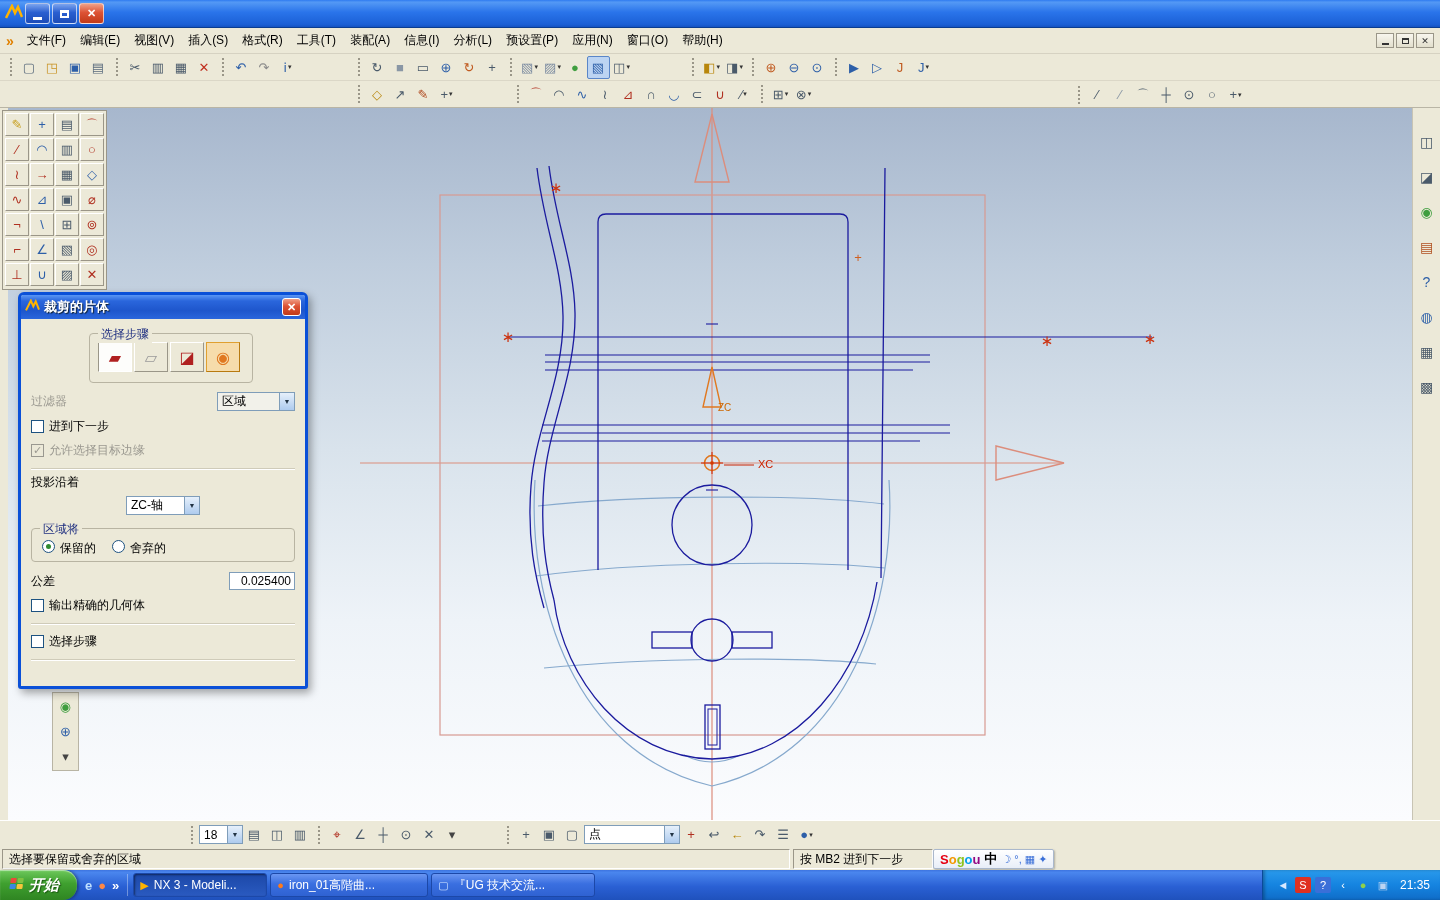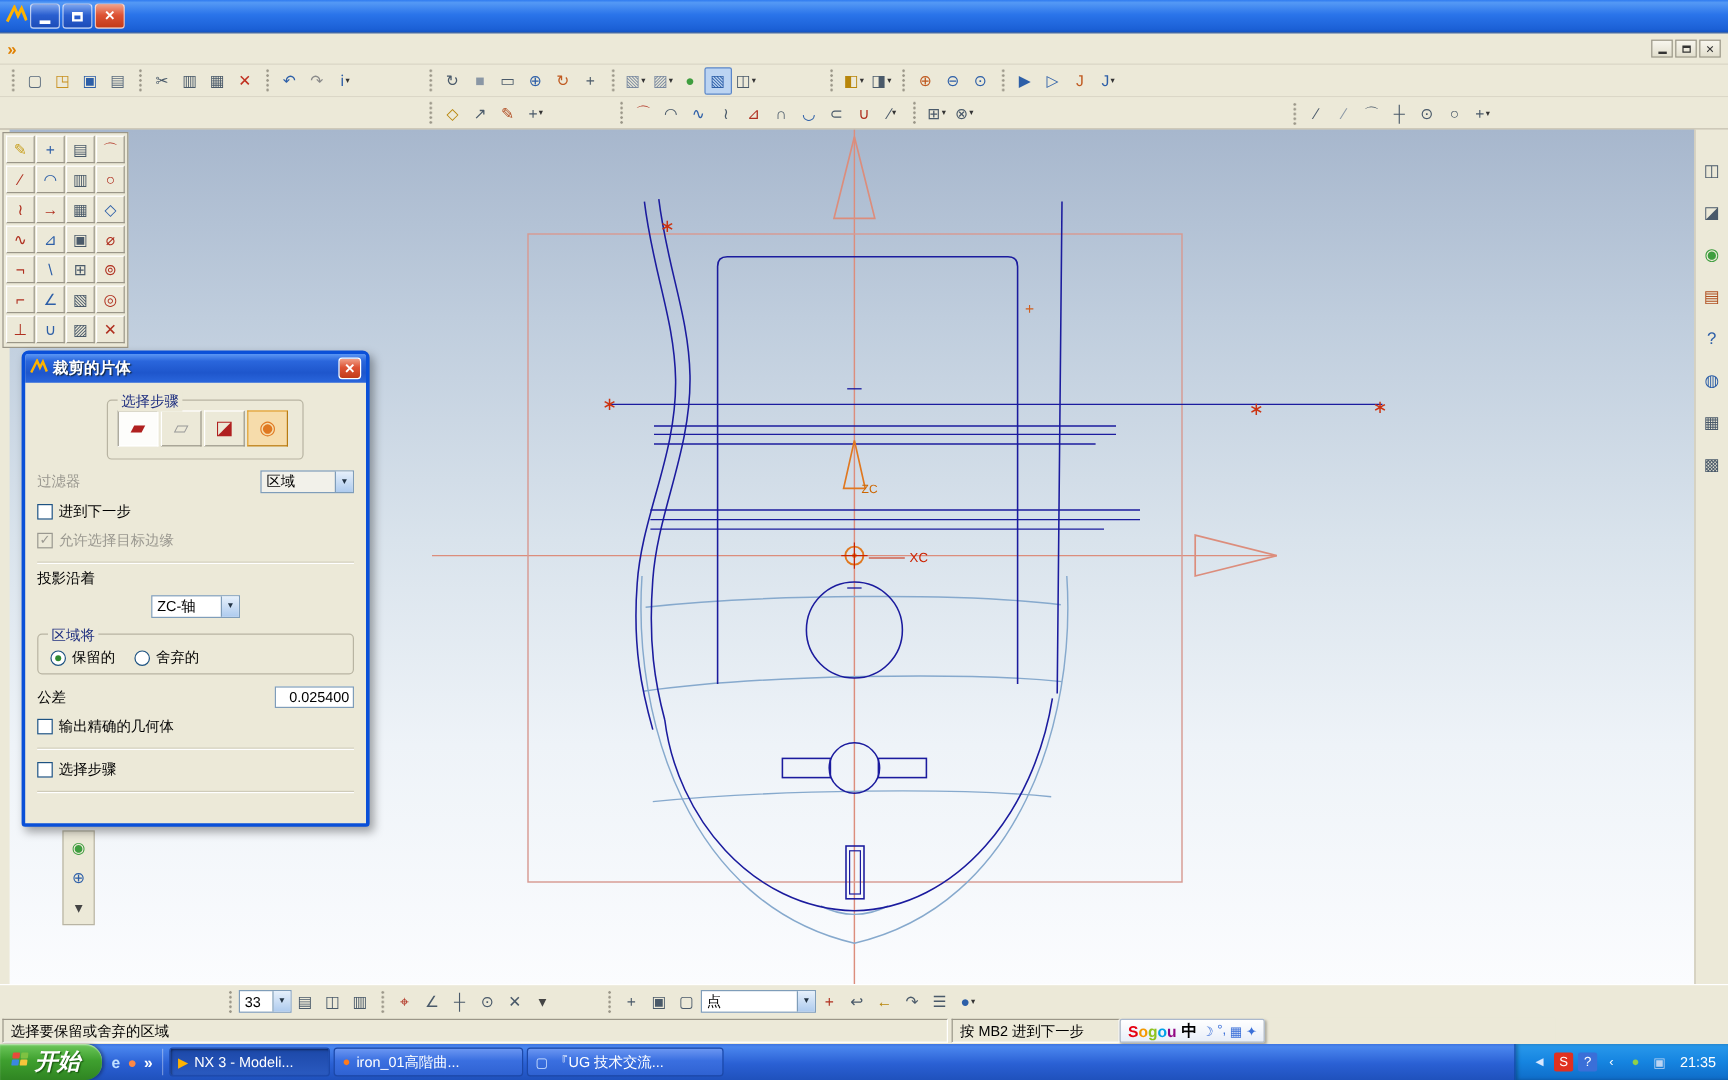--- a/index.html
+++ b/index.html
@@ -56,21 +56,21 @@
 .status-rest{flex:1}
 .sogou-bar{position:absolute;left:933px;top:849px;height:20px;background:linear-gradient(#fff,#e8eef8);border:1px solid #aab8cc;border-radius:2px;display:flex;align-items:center;padding:0 6px;gap:4px;font-size:13px;box-shadow:1px 1px 2px rgba(0,0,0,.25)}
 .sogou-logo b{font-weight:bold}
 .sogou-mode{font-weight:bold}
 .sogou-icons{display:flex;gap:3px;font-size:11px}
 
 .taskbar{position:absolute;top:870px;left:0;width:1440px;height:30px;display:flex;align-items:center;
  background:linear-gradient(180deg,#3d74e0 0%,#4a86ee 8%,#2a60d4 55%,#1f51bc 100%)}
 .start-btn{height:30px;padding:0 18px 0 8px;display:flex;align-items:center;gap:5px;
  background:linear-gradient(180deg,#6ec95c 0%,#3fa02f 45%,#2f8522 100%);border-radius:0 14px 14px 0;
- box-shadow:inset 0 1px 1px rgba(255,255,255,.5),2px 0 3px rgba(0,0,0,.35);color:#fff;font-weight:bold;font-style:italic;font-size:19px;text-shadow:1px 1px 1px #1a5a10}
+ box-shadow:inset 0 1px 1px rgba(255,255,255,.5),2px 0 3px rgba(0,0,0,.35);color:#fff;font-weight:bold;font-style:italic;font-size:15px;text-shadow:1px 1px 1px #1a5a10}
 .quicklaunch{display:flex;align-items:center;gap:6px;padding:0 8px;height:22px;border-right:1px solid rgba(255,255,255,.35)}
 .quicklaunch i{font-size:13px;font-weight:bold}
 .tasks{display:flex;gap:3px;padding:0 5px}
 .task-btn{height:24px;background:linear-gradient(180deg,#6a96f2,#3a6fe0 45%,#2f62d2);border:1px solid #1c48a8;border-radius:3px;display:flex;align-items:center;gap:5px;padding:0 6px;color:#fff;font-size:12px;white-space:nowrap;overflow:hidden}
 .task-btn[data-pressed="true"]{background:linear-gradient(180deg,#1c48a8,#2a5ac0);box-shadow:inset 1px 1px 2px rgba(0,0,0,.45)}
 .task-ico{font-size:11px}
 .tray{margin-left:auto;height:30px;display:flex;align-items:center;gap:4px;padding:0 10px 0 12px;
  background:linear-gradient(180deg,#2a9aec 0%,#1584e0 50%,#0f6cc8 100%);border-left:1px solid #0a4a9a;box-shadow:inset 2px 0 3px rgba(0,0,0,.25)}
 .tray-ico{width:16px;height:16px;display:flex;align-items:center;justify-content:center;font-size:11px;border-radius:2px;color:#fff}
 .tray-time{color:#fff;margin-left:5px}
@@ -92,21 +92,21 @@
 .dlg-combo{width:78px;margin-left:auto;background:#f2f1ea}
 .dlg-combo.white{background:#fff;margin-left:0}
 .cb-row{display:flex;align-items:center;gap:5px;margin-top:7px}
 .cb{width:13px;height:13px;border:1px solid #1d5281;background:#fff;display:flex;align-items:center;justify-content:center;font-size:11px;line-height:11px;color:#2a8a2a;flex:none}
 .cb.dis{background:#ece9d8;color:#9a9890;border-color:#9a9890}
 .sep{height:2px;border-top:1px solid #cfcbb9;border-bottom:1px solid #fff;margin:9px 0 1px}
 .center-row{display:flex;justify-content:center;margin-top:5px}
 .region-box{margin-top:13px;height:34px;display:flex;align-items:center;gap:16px;padding:8px 10px 2px}
 .radio{width:13px;height:13px;border:1px solid #1d5281;border-radius:50%;background:#fff;position:relative;flex:none}
 .radio.sel::after{content:"";position:absolute;inset:3px;border-radius:50%;background:#2f8a2f}
-.radio-row{display:flex;align-items:center;gap:5px}
+.radio-row{display:flex;align-items:flex-start;gap:5px}
 .txt{width:66px;height:18px;border:1px solid #7f9db9;font-size:12px;text-align:right;padding-right:3px;margin-left:auto;font-family:inherit;background:#fff}
 .xp-btn{height:20px;border:1px solid #8a8775;border-radius:3px;background:linear-gradient(180deg,#fffefb,#f2f0e4 60%,#e2dfcd);font-size:12px;font-family:inherit;color:#000}
 .xp-btn.wide{width:100%;margin-top:9px;color:#9a9890}
 .xp-btn.dim{color:#9a9890}
 .xp-btn.live{border-color:#2c56a0}
 .btn-row{display:flex;justify-content:flex-end;gap:7px;margin-top:11px}
 .btn-row .xp-btn{width:54px}
 </style>
 </head>
 <body>
@@ -119,20 +119,36 @@
       <i class="glyph-min"></i>
     </span>
   <span class="win-btn">
       <i class="glyph-max"></i>
     </span>
   <span class="win-btn close">✕</span>
 </div>
 
 <div class="menubar">
   <span class="menu-logo">»</span>
+  <div class="menu-items">
+
+  <span class="menu-item">文件(F)</span>
+      <span class="menu-item">编辑(E)</span>
+      <span class="menu-item">视图(V)</span>
+      <span class="menu-item">插入(S)</span>
+      <span class="menu-item">格式(R)</span>
+      <span class="menu-item">工具(T)</span>
+      <span class="menu-item">装配(A)</span>
+      <span class="menu-item">信息(I)</span>
+      <span class="menu-item">分析(L)</span>
+      <span class="menu-item">预设置(P)</span>
+      <span class="menu-item">应用(N)</span>
+      <span class="menu-item">窗口(O)</span>
+      <span class="menu-item">帮助(H)</span>
+    </div>
   <span class="mdi-btns">
     <span class="mdi-btn">
         <i class="glyph-min small"></i>
       </span>
     <span class="mdi-btn">
         <i class="glyph-max small"></i>
       </span>
     <span class="mdi-btn">✕</span>
   </span>
 </div>
@@ -668,21 +684,21 @@
       <span class="cb"></span>
       <span>选择步骤</span>
     </label>
     <div class="sep"></div>
   </div>
 </div>
 
 <div class="toolbar bottombar">
   <span class="grip" style="margin-left:186px"></span>
   <span class="combo" style="width:44px">
-      <span>33</span>
+      <span>18</span>
       <span class="combo-arrow">▼</span>
     </span>
   <div class="tbgroup">
       <span class="ibtn">
         <i style="color: rgb(74, 90, 106);">▤</i>
         <i class="dd"></i>
       </span>
       <span class="ibtn">
         <i style="color: rgb(74, 90, 106);">◫</i>
         <i class="dd"></i>

